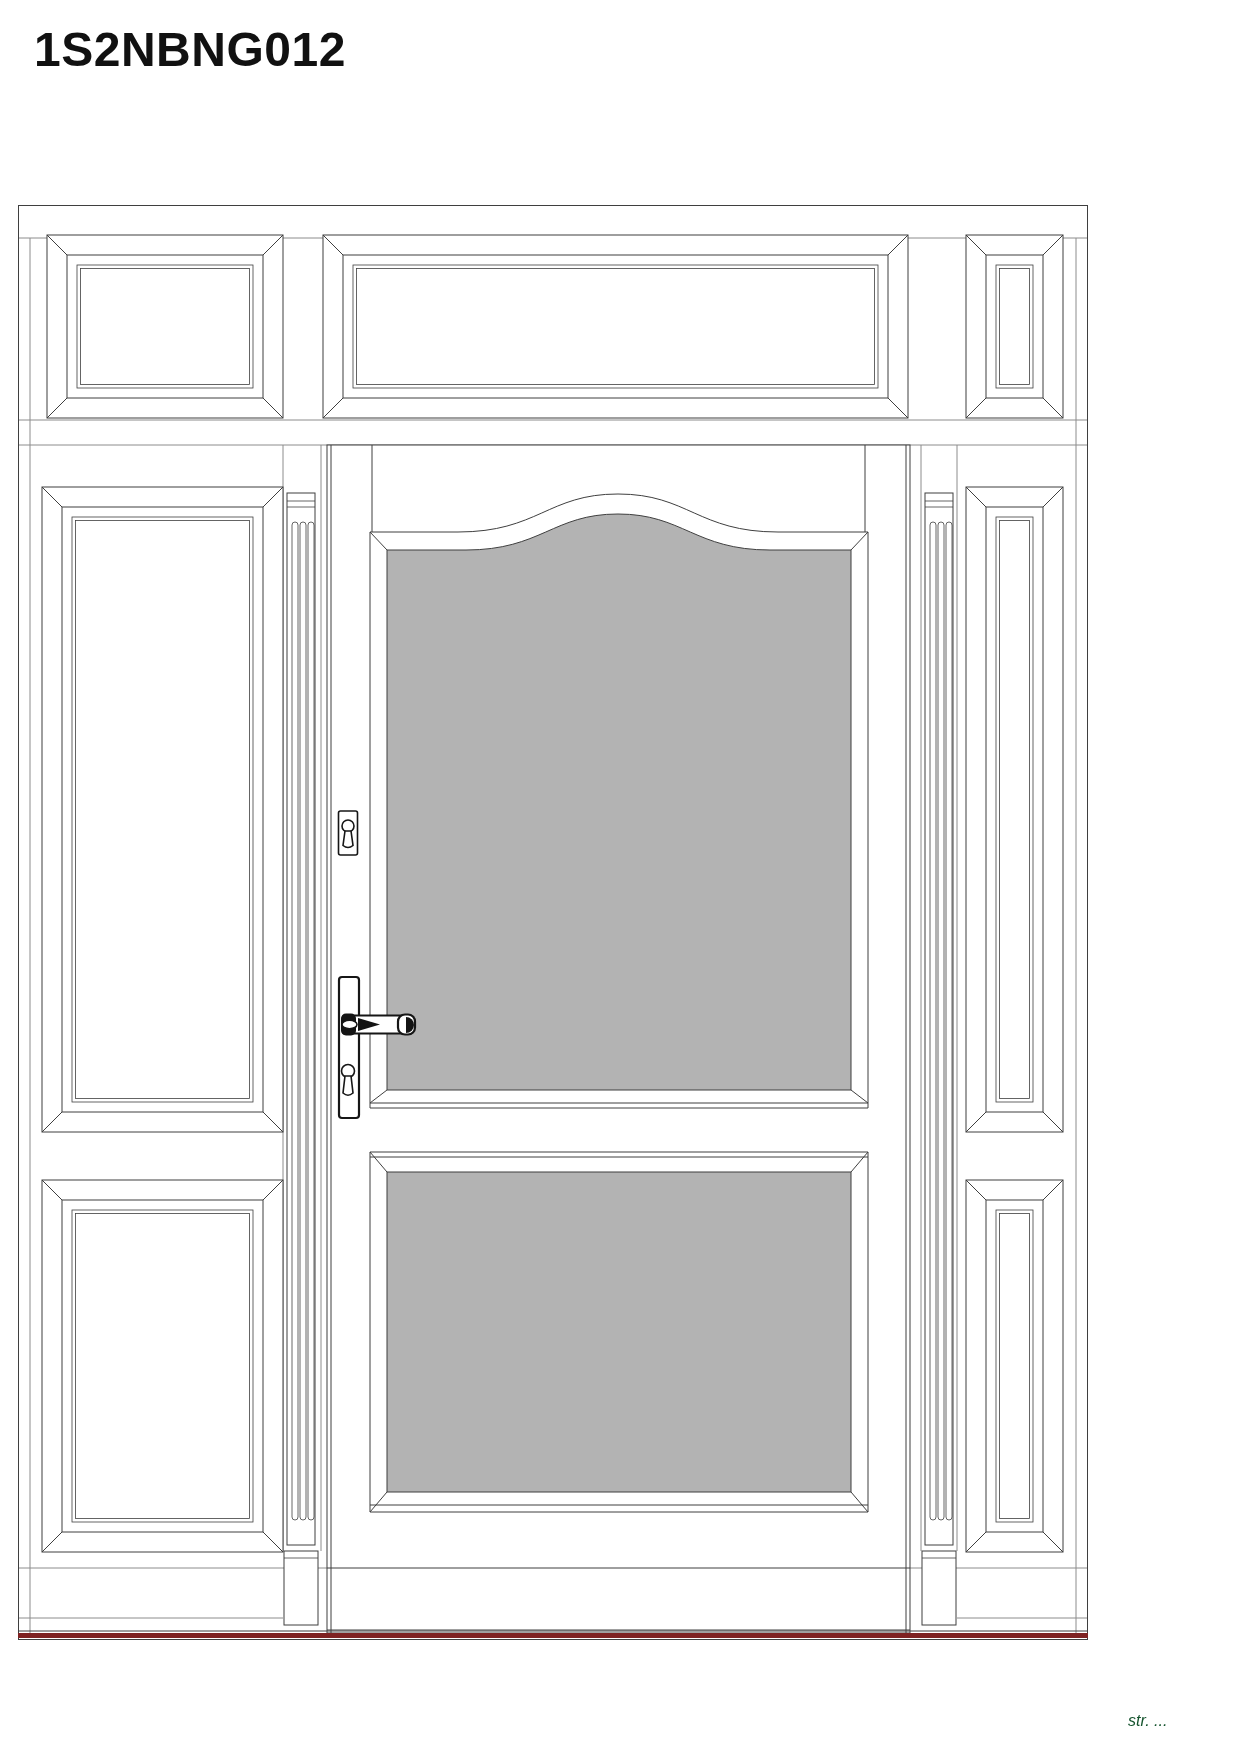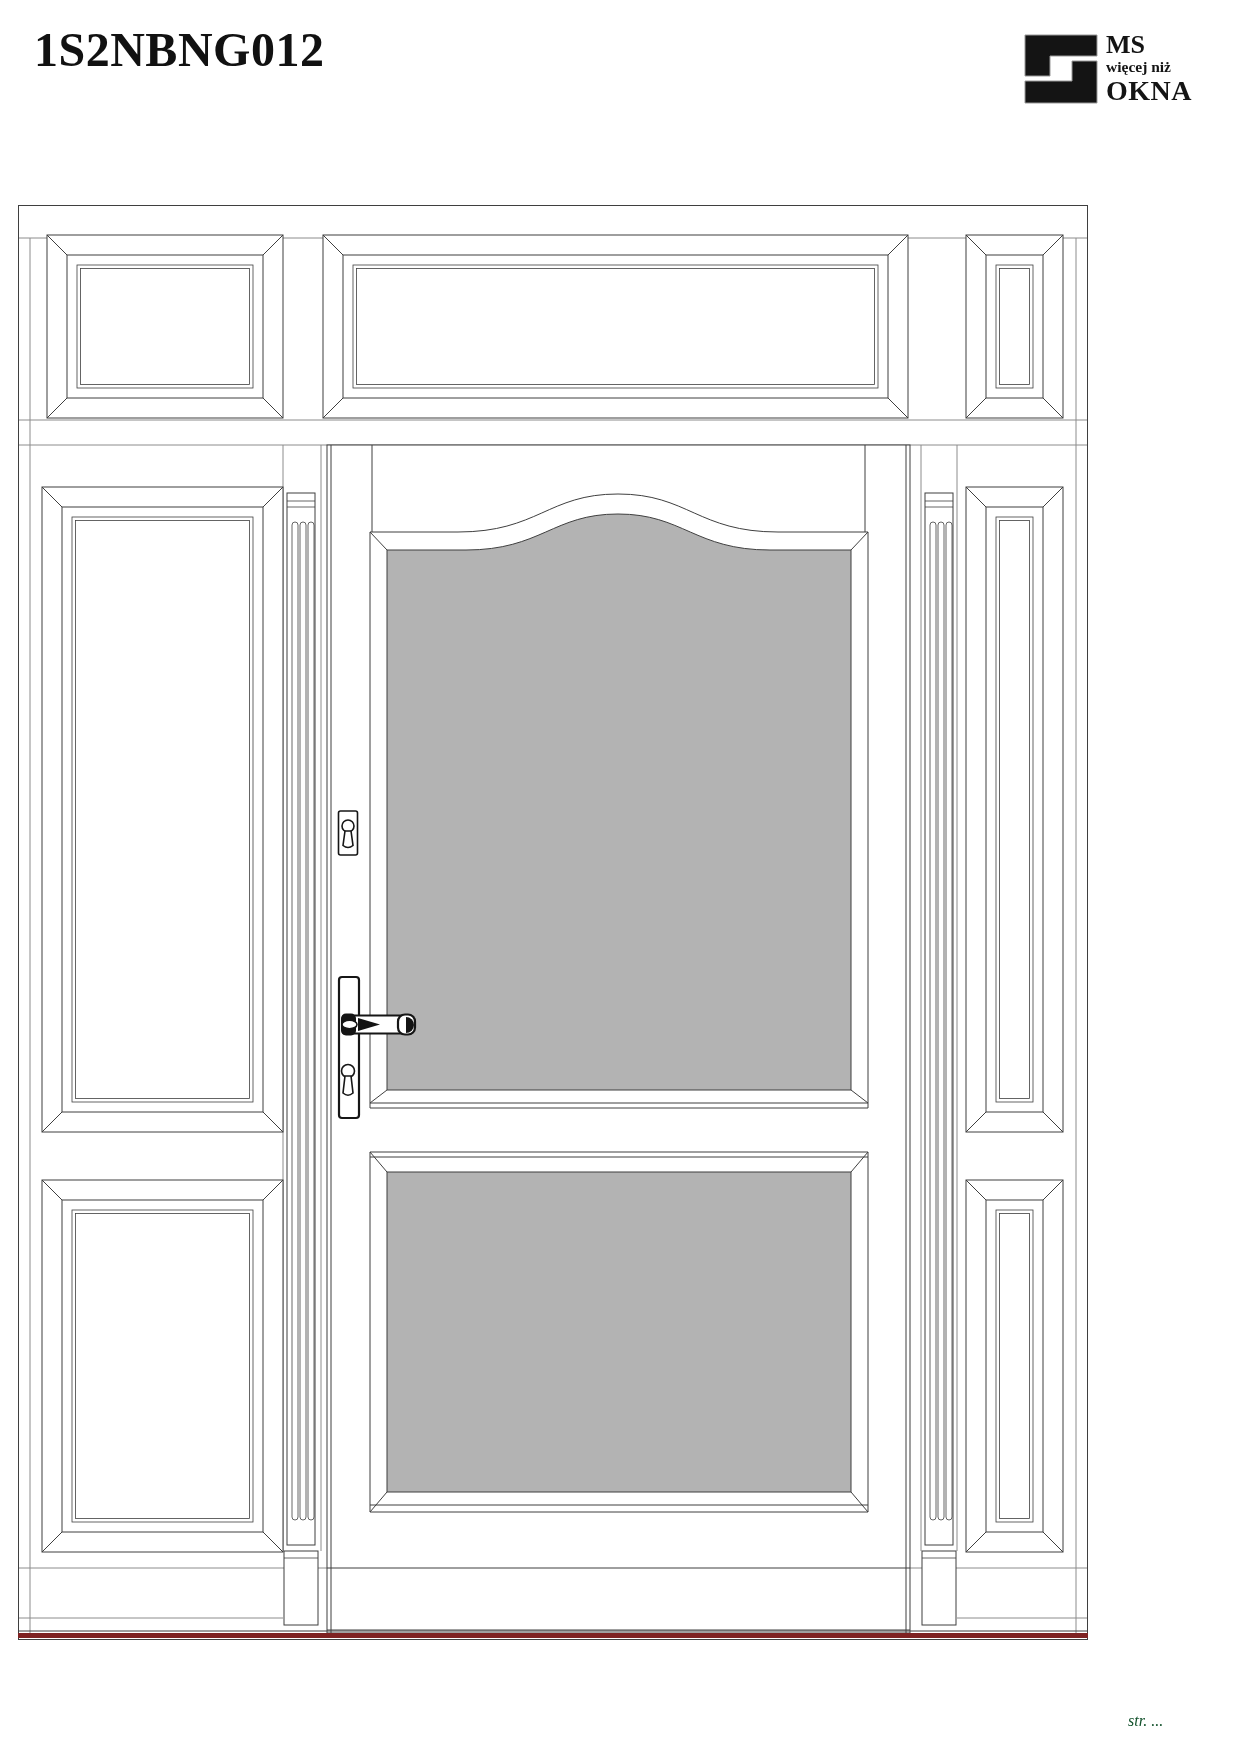--- a/index.html
+++ b/index.html
@@ -1,17 +1,17 @@
 <!DOCTYPE html>
 <html style="--c-ink: #141414; --c-line: #3f3f3f; --c-soft: #8c8c8c; --c-glass: #b3b3b3; --c-threshold: #7e2222; --c-paper: #ffffff;"><head>
 <meta charset="utf-8">
 <style>
   html,body{margin:0;padding:0;background:#e8e8e8;}
   .page{position:relative;width:1240px;height:1755px;background:#ffffff;margin:0 auto;
-        font-family:Liberation Serif, serif;overflow:hidden;}
+        font-family:Liberation Sans, sans-serif;overflow:hidden;}
   .title{position:absolute;left:34px;top:22px;font-size:48px;font-weight:700;
          letter-spacing:0.5px;color:#111;}
   .logo{position:absolute;right:48px;top:34px;display:flex;align-items:flex-start;gap:8px;}
   .logo-mark{width:74px;height:70px;}
   .logo-text{display:flex;flex-direction:column;color:#141414;margin-top:-2px;}
   .logo-l1{font-size:26px;font-weight:700;line-height:1.0;}
   .logo-l2{font-size:15.5px;font-weight:700;line-height:1.15;letter-spacing:0px;}
   .logo-l3{font-size:28px;font-weight:700;line-height:1.05;letter-spacing:0.5px;}
   .drawing{position:absolute;left:18px;top:205px;width:1070px;height:1435px;}
   .footer{position:absolute;left:1128px;top:1712px;font-size:16px;font-style:italic;
@@ -26,31 +26,20 @@
   .hwthin{stroke:#161616;stroke-width:1.6;fill:#ffffff;}
   .dark{fill:#141414;stroke:none;}
 </style>
 </head>
 <body>
 
 <div class="page">
 
   <div class="title">1S2NBNG012</div>
 
-  <div class="logo">
-    <svg class="logo-mark" viewBox="0 0 74 70">
-      <path d="M1 1 H73 V22 H26 V42 H1 Z" fill="#141414" stroke="#999" stroke-width="1"></path>
-      <path d="M73 27 V69 H1 V47 H48 V27 Z" fill="#141414" stroke="#999" stroke-width="1"></path>
-    </svg>
-    <div class="logo-text">
-      <span class="logo-l1">MS</span>
-      <span class="logo-l2">więcej niż</span>
-      <span class="logo-l3">OKNA</span>
-    </div>
-  </div>
 
   <div class="drawing">
     <svg viewBox="0 0 1070 1435" width="1070" height="1435">
 
       <g>
         <path class="soft" d="M0 33 H1070"></path>
         <path class="soft" d="M0 215 H1070"></path>
         <path class="soft" d="M0 240 H1070"></path>
         <path class="soft" d="M12 33 V1428"></path>
         <path class="soft" d="M1058 33 V1428"></path>

